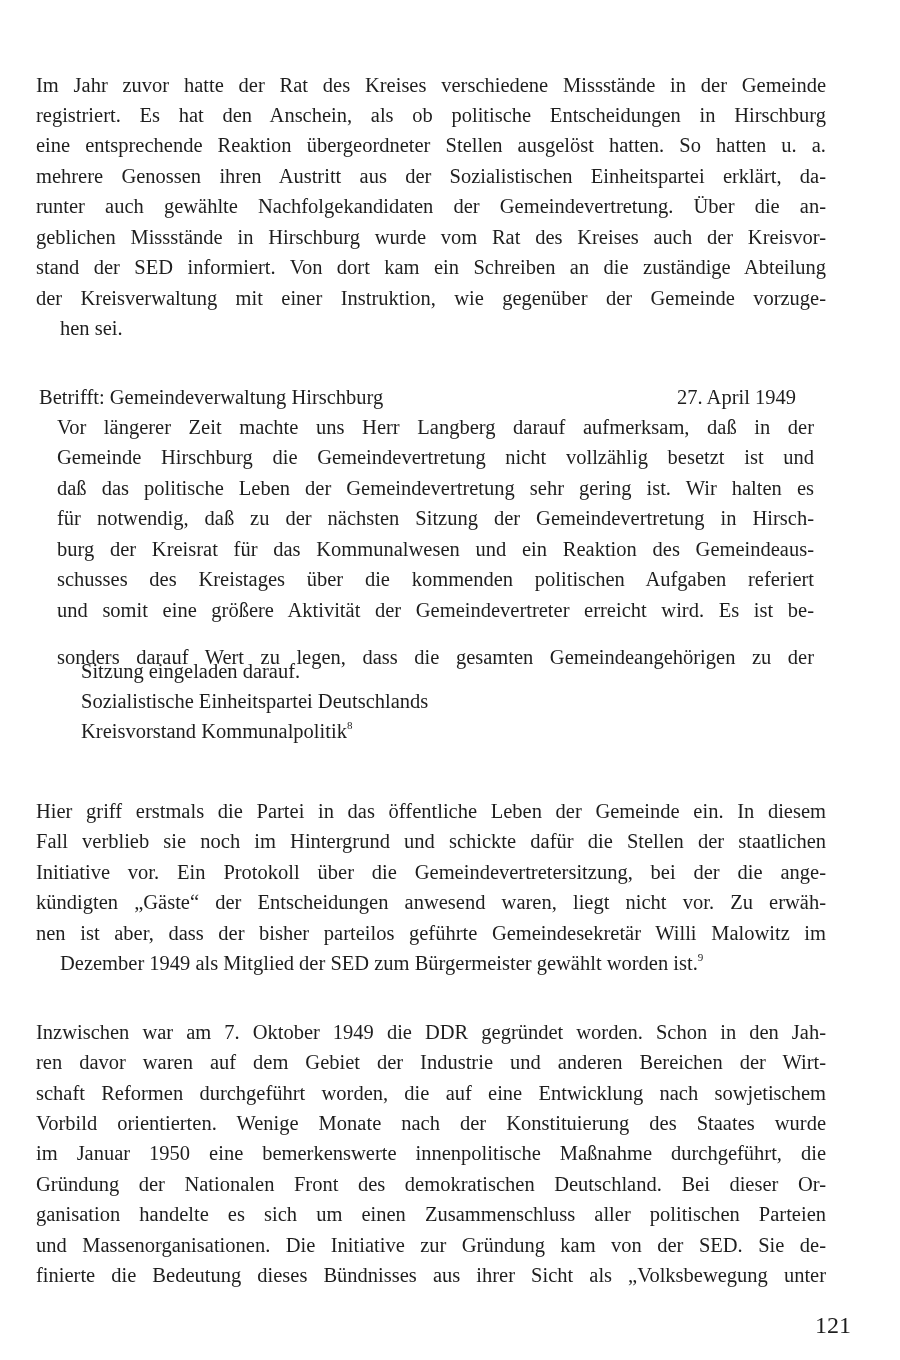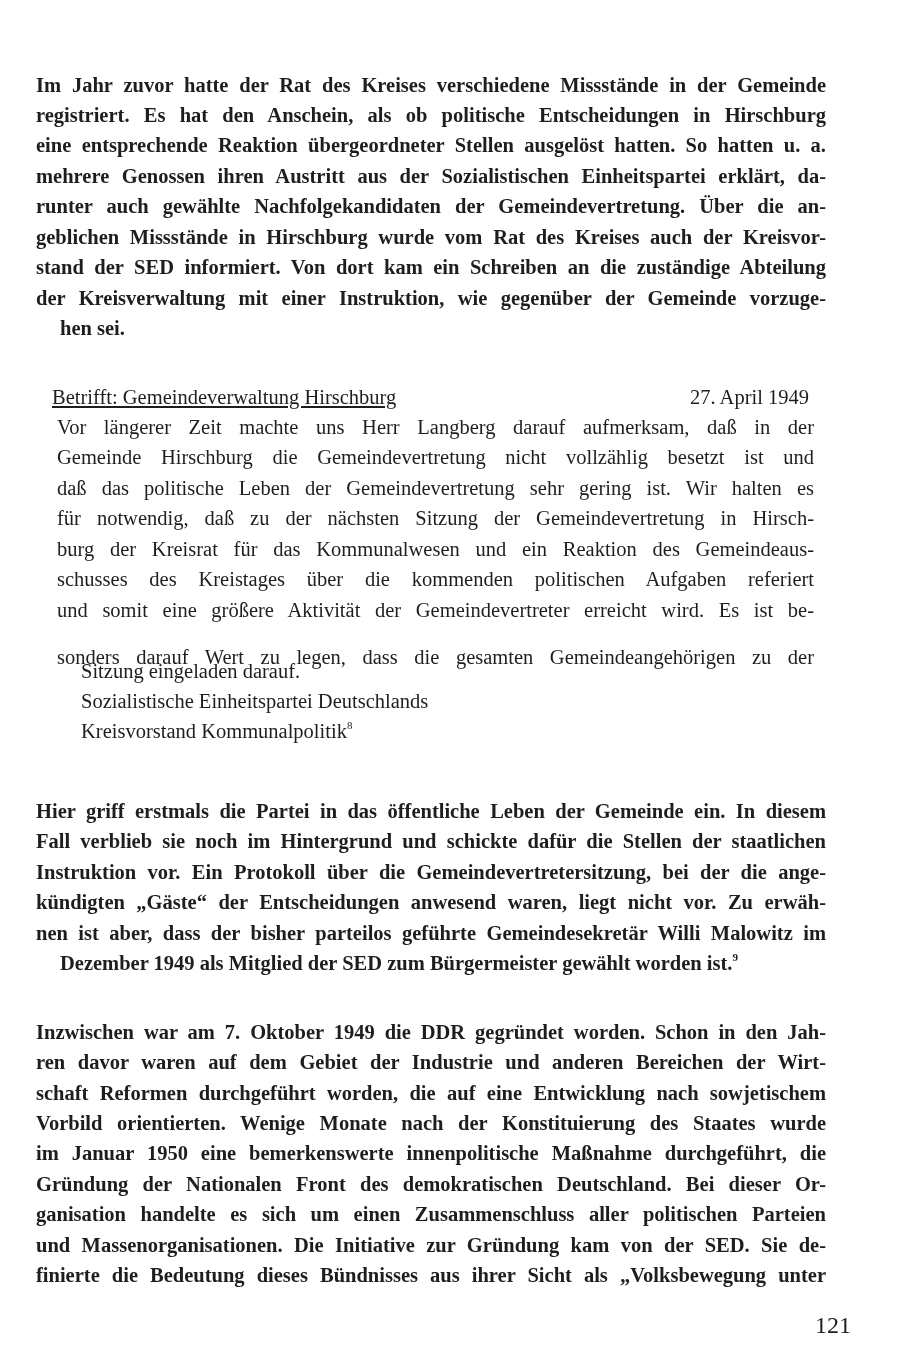--- a/index.html
+++ b/index.html
@@ -9,25 +9,25 @@
     color: #1e1e1e;
   }
   .line {
     position: absolute;
     font-size: 20.5px;
     line-height: 30px;
     white-space: nowrap;
     text-align: justify;
     text-align-last: justify;
   }
-  .body-line { left: 36px; width: 790px; font-weight: bold; }
+  .body-line { left: 36px; width: 790px; }
   .quote-line { left: 57px; width: 757px; }
   .last { text-align-last: left; margin-left: 24px; }
   sup { font-size: 11px; vertical-align: 0; position: relative; top: -9px; }
-  .quote-head { position: absolute; left: 52px; width: 757px; font-size: 20.5px; line-height: 30px; text-decoration: underline; }
+  .quote-head { position: absolute; left: 39px; width: 757px; font-size: 20.5px; line-height: 30px; }
   .quote-head .date { position: absolute; right: 0; top: 0; }
   .page-number { position: absolute; left: 815px; top: 1312px; font-size: 24px; }
 </style>
 </head>
 <body>
 
 <div>
   <div class="line body-line" style="top:70px">Im Jahr zuvor hatte der Rat des Kreises verschiedene Missstände in der Gemeinde</div>
   <div class="line body-line" style="top:100px">registriert. Es hat den Anschein, als ob politische Entscheidungen in Hirschburg</div>
   <div class="line body-line" style="top:130px">eine entsprechende Reaktion übergeordneter Stellen ausgelöst hatten. So hatten u. a.</div>
@@ -55,21 +55,21 @@
   <div class="line quote-line last" style="top:656px">Sitzung eingeladen darauf.</div>
   <div class="line quote-line last" style="top:686px">Sozialistische Einheitspartei Deutschlands</div>
   <div class="line quote-line last" style="top:716px">
     <span>Kreisvorstand Kommunalpolitik</span><sup>8</sup>
   </div>
 </div>
 
 <div>
   <div class="line body-line" style="top:796px">Hier griff erstmals die Partei in das öffentliche Leben der Gemeinde ein. In diesem</div>
   <div class="line body-line" style="top:826px">Fall verblieb sie noch im Hintergrund und schickte dafür die Stellen der staatlichen</div>
-  <div class="line body-line" style="top:857px">Instruktion vor. Ein Protokoll über die Gemeindevertretersitzung, bei der die ange-</div>
+  <div class="line body-line" style="top:857px">Initiative vor. Ein Protokoll über die Gemeindevertretersitzung, bei der die ange-</div>
   <div class="line body-line" style="top:887px">kündigten „Gäste“ der Entscheidungen anwesend waren, liegt nicht vor. Zu erwäh-</div>
   <div class="line body-line" style="top:918px">nen ist aber, dass der bisher parteilos geführte Gemeindesekretär Willi Malowitz im</div>
   <div class="line body-line last" style="top:948px">
     <span>Dezember 1949 als Mitglied der SED zum Bürgermeister gewählt worden ist.</span><sup>9</sup>
   </div>
 </div>
 
 <div>
   <div class="line body-line" style="top:1017px">Inzwischen war am 7. Oktober 1949 die DDR gegründet worden. Schon in den Jah-</div>
   <div class="line body-line" style="top:1047px">ren davor waren auf dem Gebiet der Industrie und anderen Bereichen der Wirt-</div>

